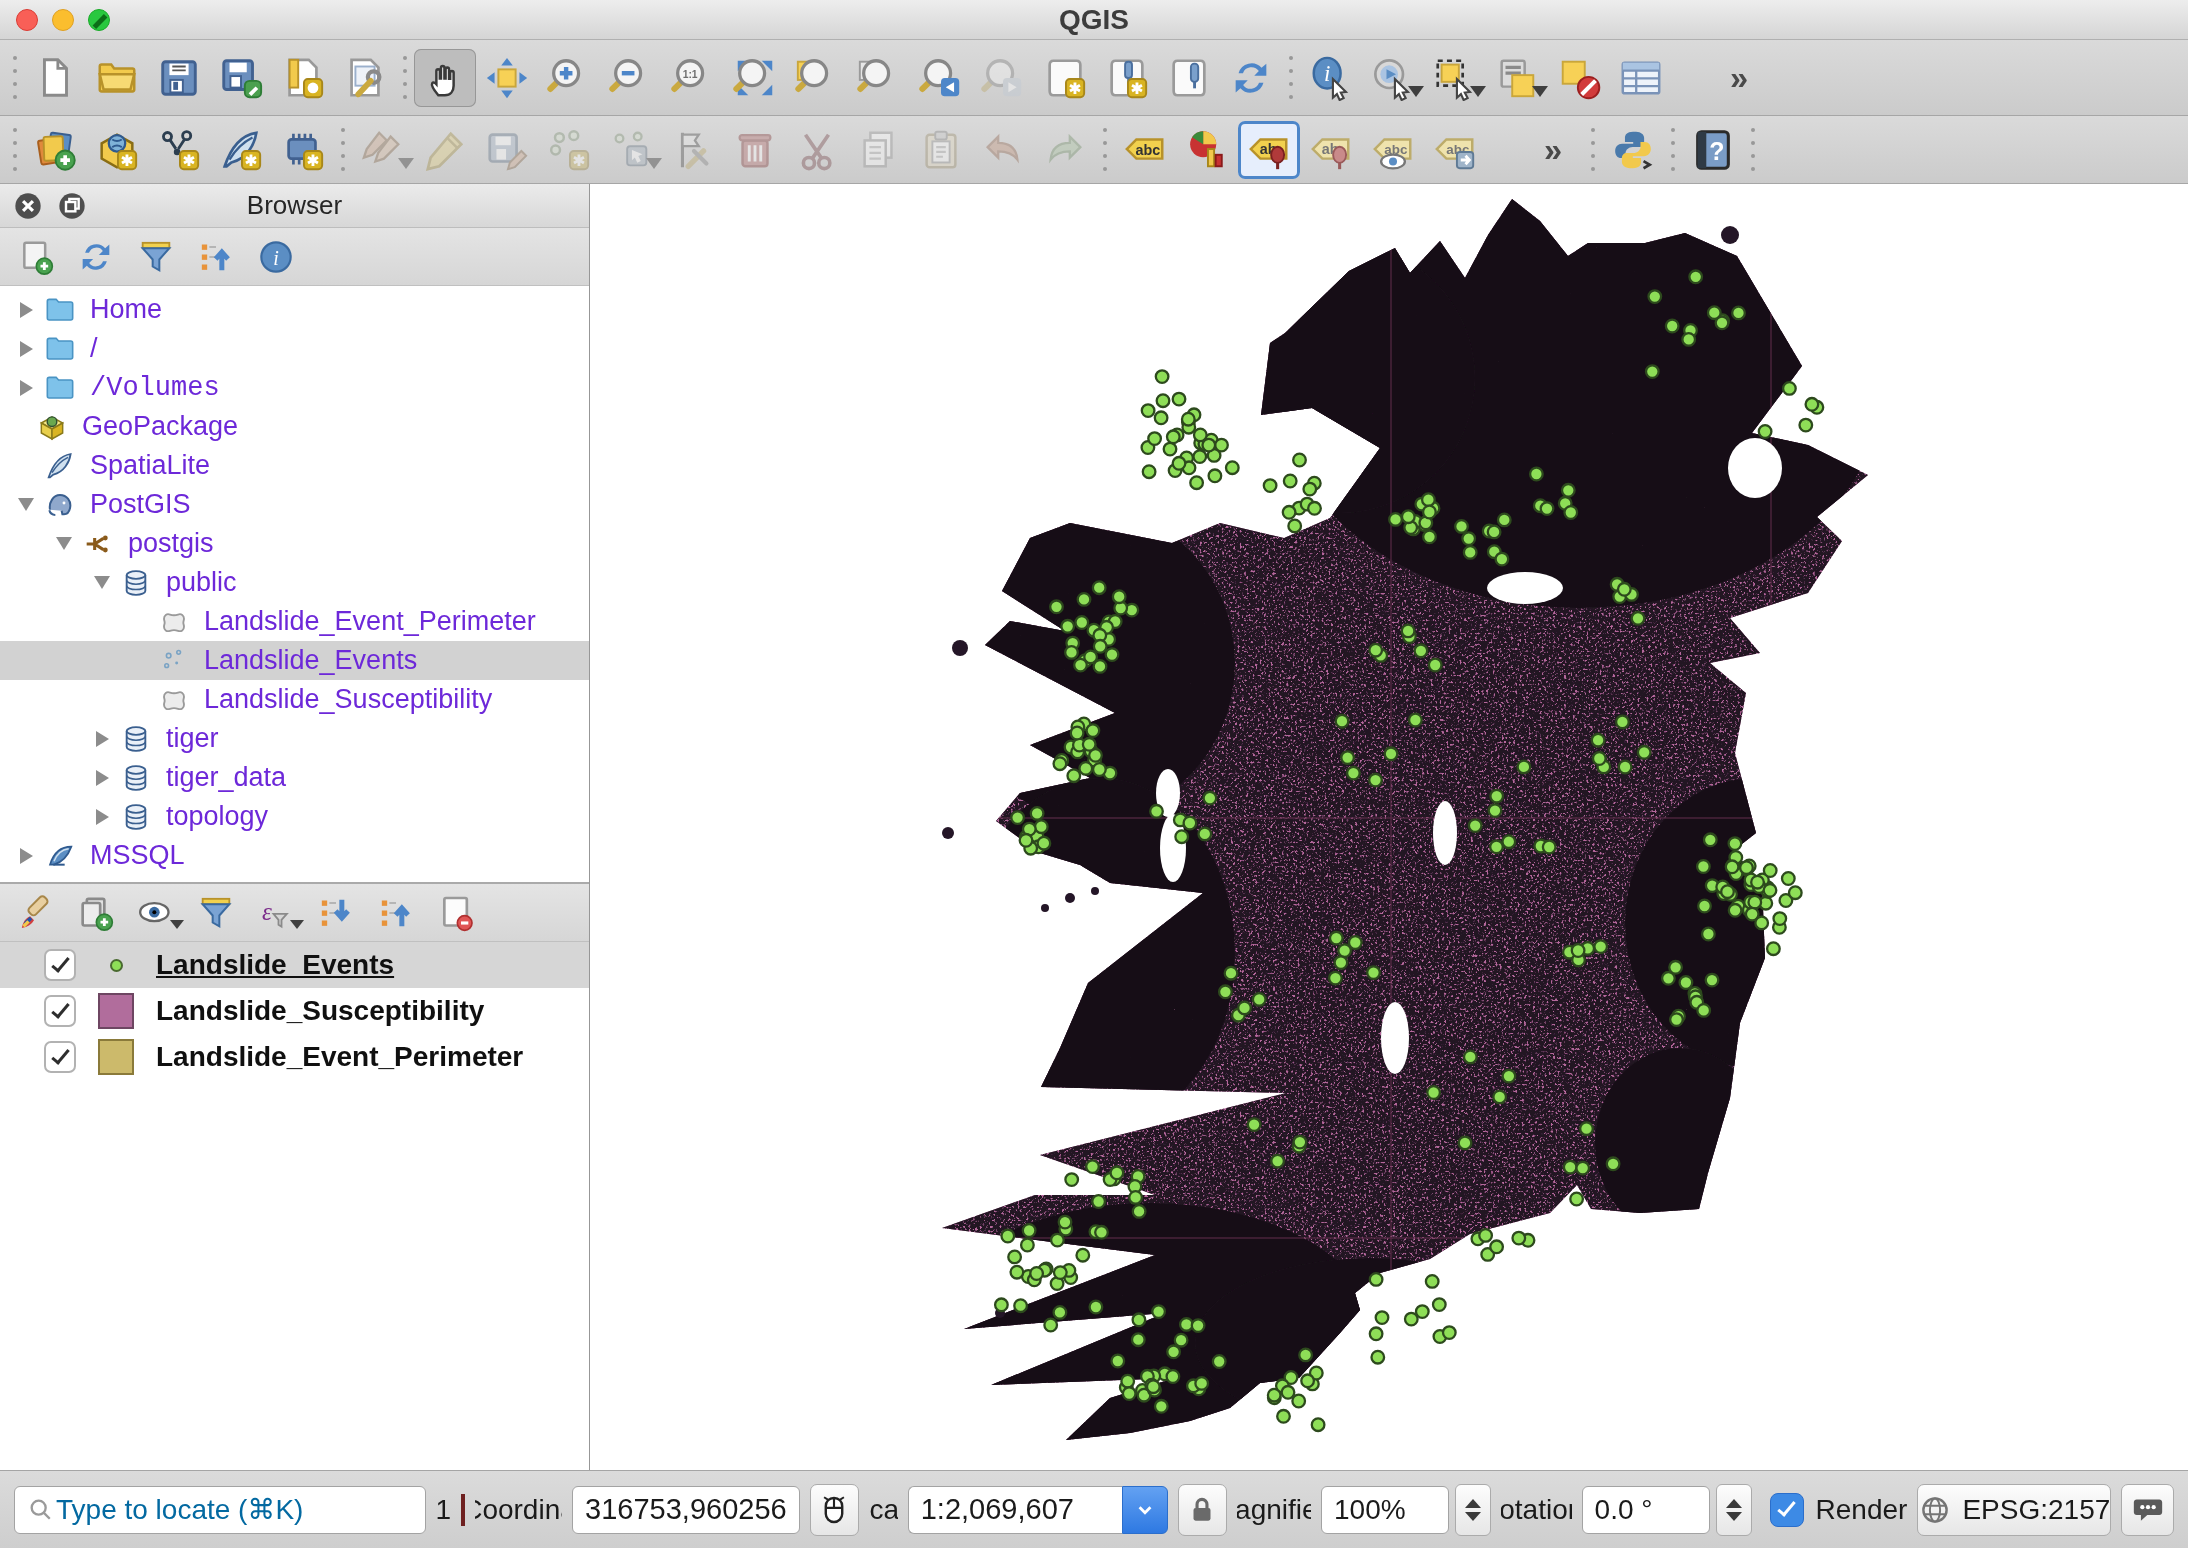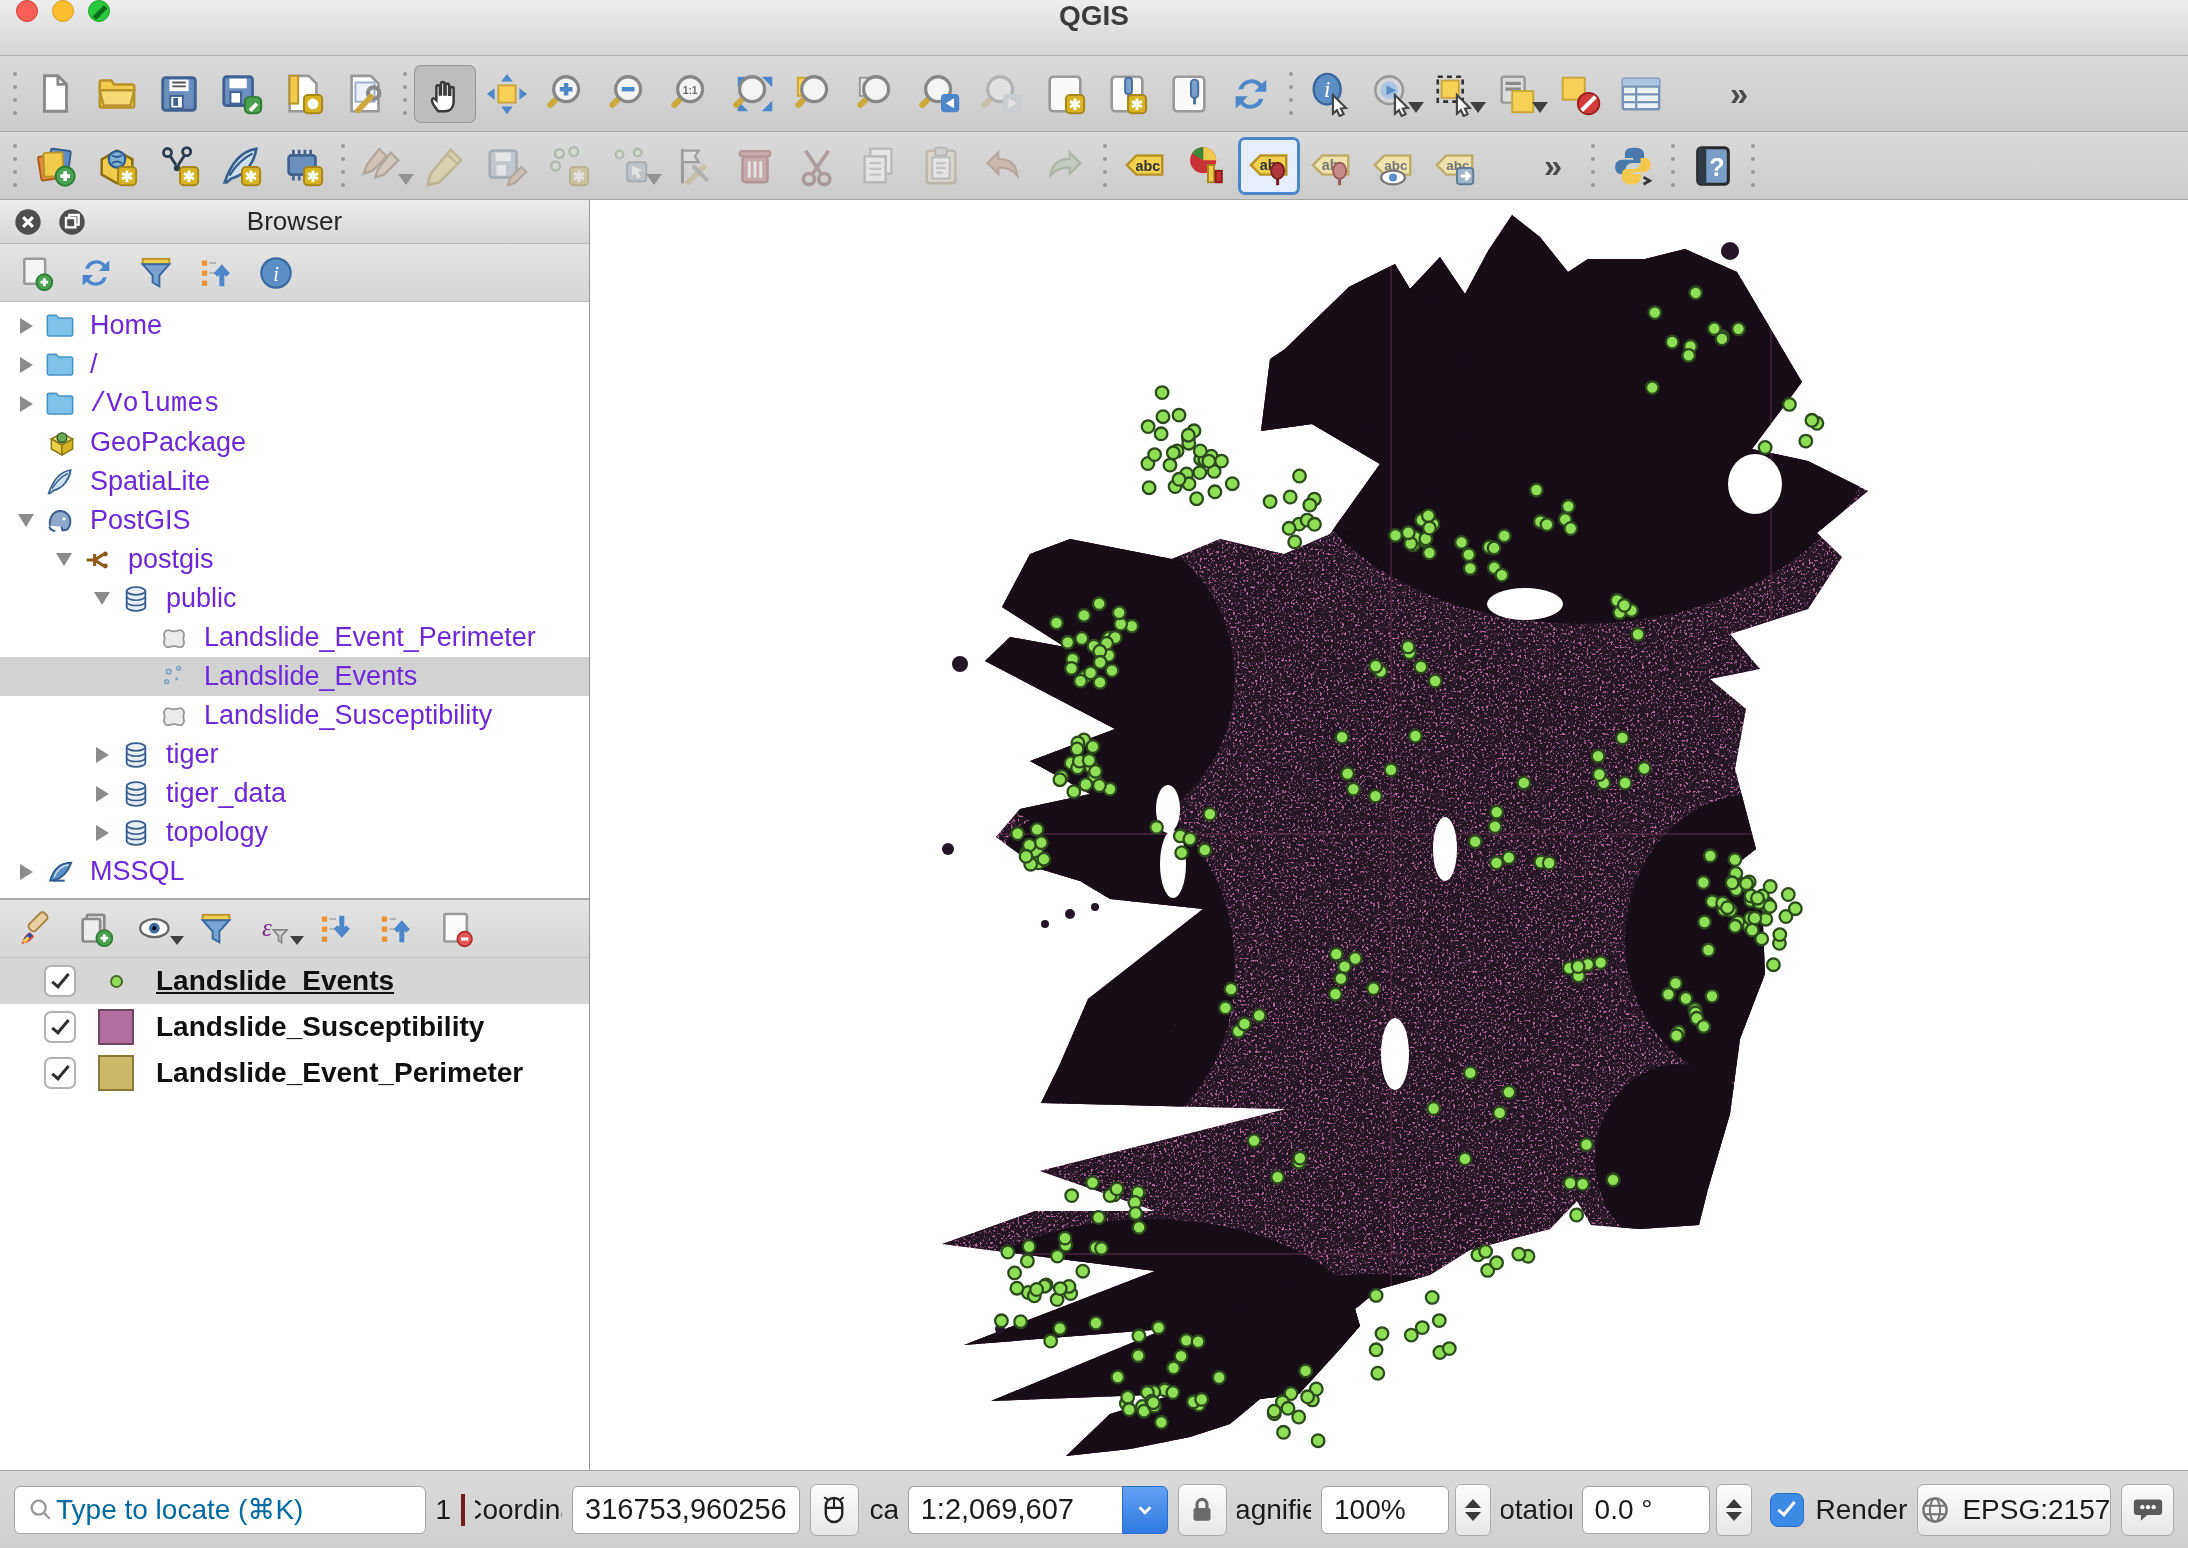--- a/index.html
+++ b/index.html
@@ -1,19 +1,19 @@
 <!DOCTYPE html>
 <html><head>
 <meta charset="utf-8">
 <style>
 *{margin:0;padding:0;box-sizing:border-box}
 html,body{width:2188px;height:1548px;overflow:hidden;font-family:"Liberation Sans","DejaVu Sans",sans-serif;background:#fff}
 .window{width:100%;height:100%;display:flex;flex-direction:column}
 
-.titlebar{height:56px;flex:none;background:linear-gradient(#ededed,#d5d5d5);border-bottom:1px solid #b0b0b0;display:flex;align-items:flex-start;position:relative}
+.titlebar{height:40px;flex:none;background:linear-gradient(#ededed,#d5d5d5);border-bottom:1px solid #b0b0b0;display:flex;align-items:center;position:relative}
 .lights{display:flex;gap:14px;margin-left:16px;z-index:2}
 .light{width:22px;height:22px;border-radius:50%;position:relative}
 .light.red{background:#f95f57;border:1px solid #da3c34}
 .light.yellow{background:#fbbe2e;border:1px solid #dfa023}
 .light.green{background:#29c83f;border:1px solid #1aab29;overflow:hidden}
 .light.green::after{content:"";position:absolute;left:3px;top:9px;width:16px;height:5px;background:#0c6e18;transform:rotate(-45deg)}
 .apptitle{position:absolute;left:0;right:0;text-align:center;font-size:28px;font-weight:700;color:#3c3c3c}
 
 .toolbar{display:flex;align-items:center;background:linear-gradient(#dadada,#cbcbcb);border-bottom:1px solid #a6a6a6;padding:0 6px;flex:none}
 .toolbar.row1{height:76px}
@@ -635,21 +635,21 @@
             </div>
             <div class="trow" style="padding-left: 8px; font-family: Liberation Mono, monospace;">
               <span class="texp">
                 <i class="closed"></i>
               </span>
               <span class="ticon"><svg viewBox="0 0 24 24">
                   <path d="M2.5 7.5v-2c0-.8.6-1.5 1.4-1.5h5.2l1.8 2h9.2c.8 0 1.4.7 1.4 1.5V18c0 .8-.6 1.5-1.4 1.5H3.9c-.8 0-1.4-.7-1.4-1.5z" fill="#7ec2ea" stroke="#4a94c4" stroke-width="1.2"></path>
                 </svg></span>
               <span class="tlabel">/Volumes</span>
             </div>
-            <div class="trow" style="padding-left: 8px; text-align: right;">
+            <div class="trow" style="">
               <span class="texp"></span>
               <span class="ticon"><svg viewBox="0 0 24 24">
                   <path d="M4 9l8-4.5L20 9l-8 4.5z" fill="#f7e98a" stroke="#8a7a1a" stroke-width="1.1"></path>
                   <path d="M4 9v7.5l8 4.5v-7.5z" fill="#e8cf4c" stroke="#8a7a1a" stroke-width="1.1"></path>
                   <path d="M20 9v7.5l-8 4.5v-7.5z" fill="#d9b422" stroke="#8a7a1a" stroke-width="1.1"></path>
                   <circle cx="12" cy="8" r="3.6" fill="#6aa84f" stroke="#2f4f2f" stroke-width="1.1"></circle>
                 </svg></span>
               <span class="tlabel">GeoPackage</span>
             </div>
             <div class="trow" style="padding-left: 8px;">

